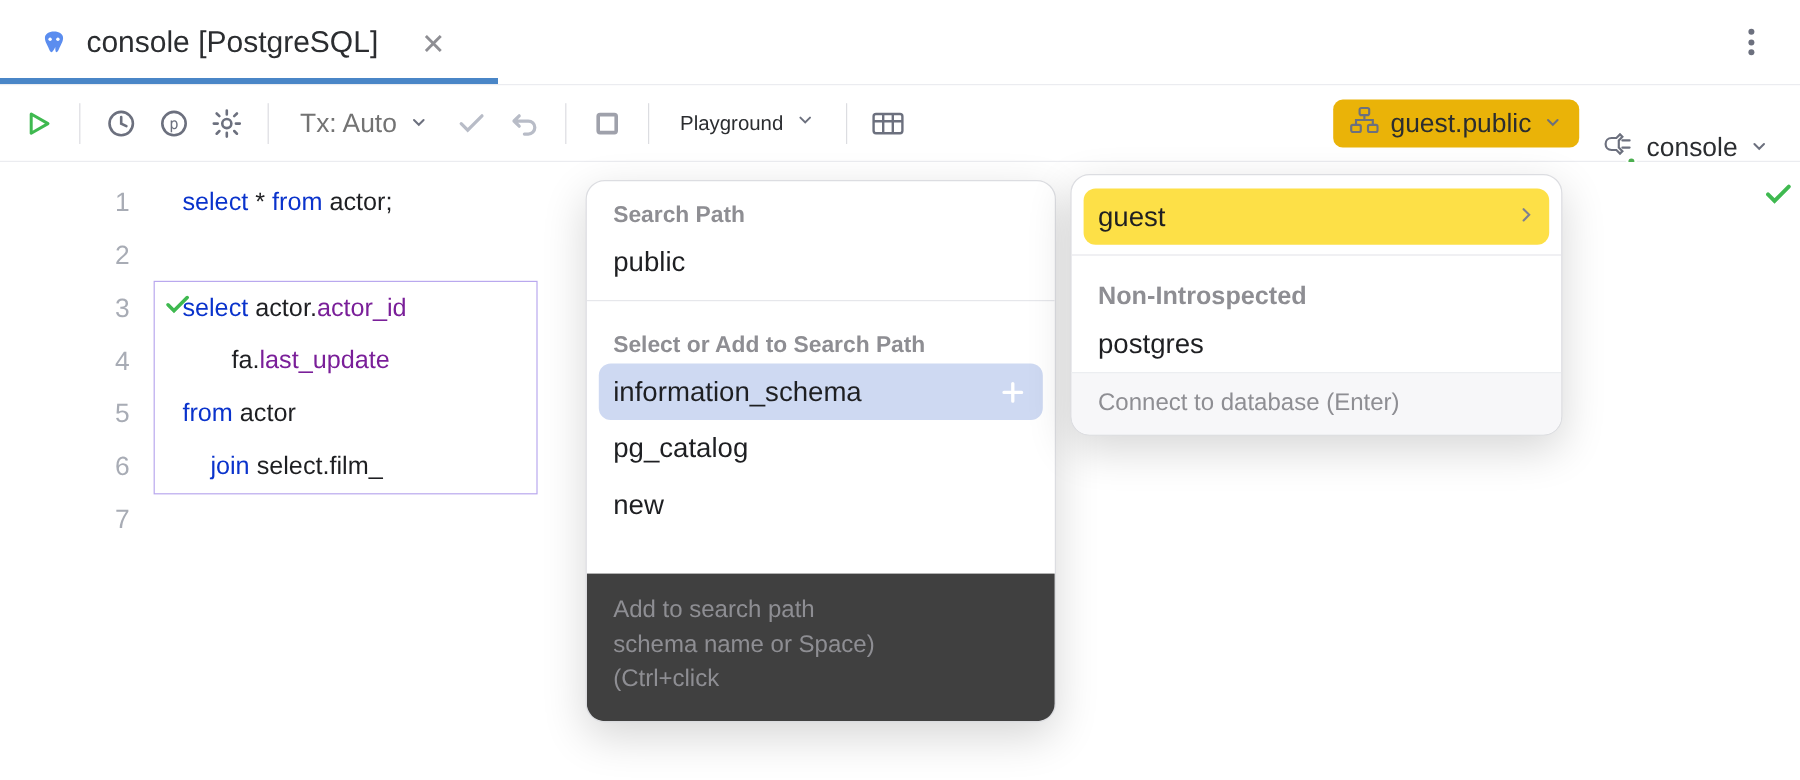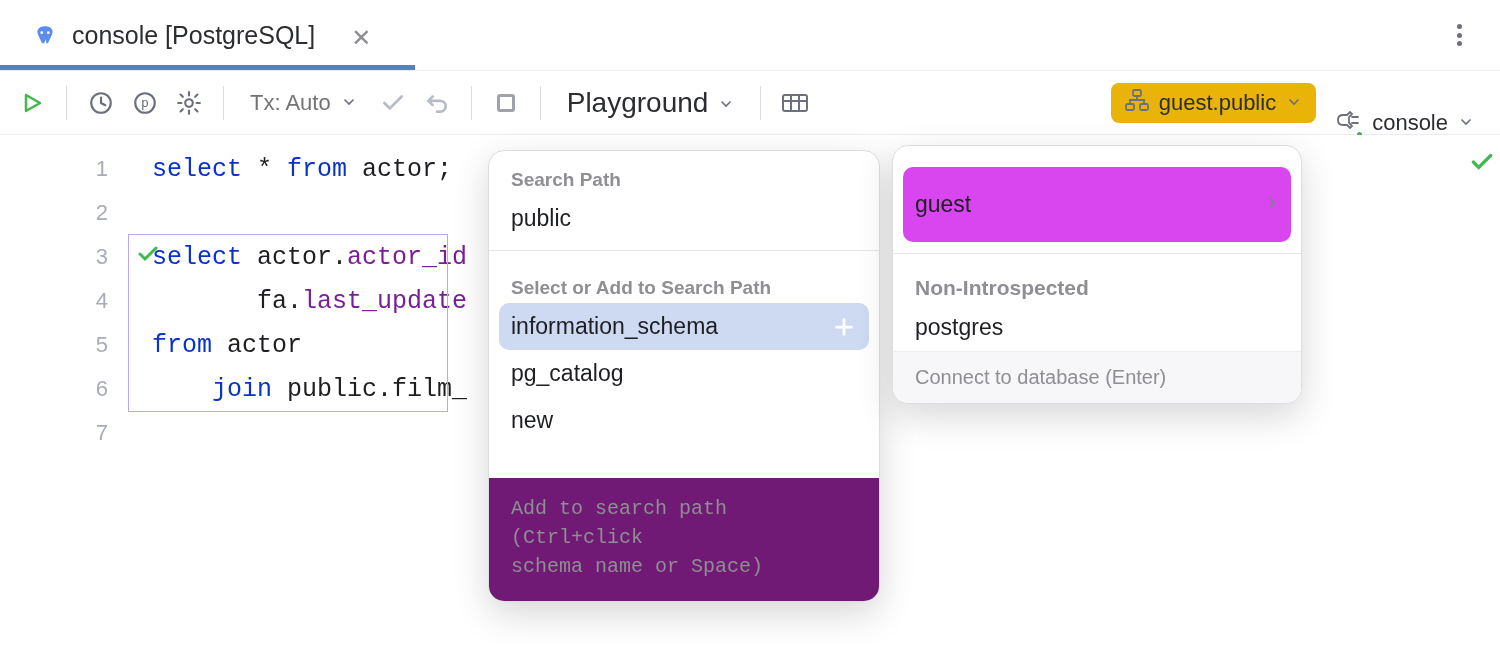--- a/index.html
+++ b/index.html
@@ -65,21 +65,21 @@
     display:flex; align-items:center; gap:10px;
     font-size: 22px; color:#737373; height:40px; padding: 0 12px;
     border-radius:8px; cursor:pointer;
   }
   .chev { color:#6c707e; }
 
   .stop-square {
     width:18px; height:18px; border:3px solid #9fa1ab; border-radius:3px;
   }
   .playground {
-    display:flex; align-items:center; gap:10px; font-size:28px;
+    display:flex; align-items:center; gap:10px; font-size:17px;
     color:#2b2d30; height:40px; padding:0 12px; border-radius:8px; cursor:pointer;justify-content:center;
   }
   .spacer { flex:1; }
   .schema-selector {
     display:flex; align-items:center; gap:10px; font-size:22px;
     color:#2b2d30; height:40px; padding:0 14px; border-radius:8px;
     background:#eab308; cursor:pointer;
   }
   .console-selector {
     display:flex; align-items:center; gap:10px; font-size:22px;
@@ -107,22 +107,22 @@
     padding-right: 20px;
     font-size: 22px;
     color:#a8acb5;
     position:relative;
   }
   .gline .mark {
     position:absolute; right: -32px; top:50%; transform:translateY(-50%);
   }
   .code {
     padding-top: 12px;
-    font-family: Liberation Mono, monospace;
-    font-size: 25px;
+    font-family: Liberation Sans, sans-serif;
+    font-size: 21px;
     position:relative;
   }
   .cline {
     height:44px; display:flex; align-items:center;
     white-space: pre;
   }
   .kw { color:#0a33cc; }
   .lit { color:#7a1f99; }
   .plain { color:#1e1f22; }
   .cur-line-bg {
@@ -169,35 +169,34 @@
     margin: 0 10px;
     padding: 10px 12px;
   }
   .pitem .add-ico {
     width:26px; height:26px; border-radius:4px;
     display:flex; align-items:center; justify-content:center;
     color:#fff; font-size:26px; font-weight:300;
   }
   .popup .hr { height:1px; background:#e6e7eb; margin:8px 0; }
   .footer-hint {
-    background:#701a75;
+    background:#404040;
     color:#8e8e93;
     font-size:20px;
     padding: 16px 22px 20px 22px;
     line-height:1.45;
-    font-family:Liberation Mono, monospace;
   }
 
   .db-chev { color:#9da0aa; font-size:18px; }
   .p2-row {
     font-size:23px; padding:10px 22px; display:flex; align-items:center;
     justify-content:space-between; cursor:pointer;
   }
   .p2-row.sel {
-    background:#d946ef; border-radius:10px; margin:11px 10px; padding:24px 12px;
+    background:#fde047; border-radius:10px; margin:1px 10px; padding:10px 12px;
   }
   .p2-group-label {
     font-size:21px; color:#8e8e93; font-weight:700;
     padding: 14px 22px 4px 22px;
   }
   .p2-footer {
     background:#f7f7f9; color:#8e8e93; font-size:20px;
     padding:14px 22px; border-top:1px solid #eceef1;
   }
 
@@ -363,21 +362,21 @@
   </div>
 
   <div class="code" style="padding-left:24px;">
     <div class="sel-box"></div>
 
     <div class="cline"><span class="kw">select </span><span class="plain">* </span><span class="kw">from </span><span class="plain">actor;</span></div>
     <div class="cline"></div>
     <div class="cline"><span class="kw">select </span><span class="plain">actor.</span><span class="lit">actor_id</span></div>
     <div class="cline"><span class="plain">       fa.</span><span class="lit">last_update</span></div>
     <div class="cline"><span class="kw">from </span><span class="plain">actor</span></div>
-    <div class="cline"><span class="kw">    join </span><span class="plain">public.film_</span></div>
+    <div class="cline"><span class="kw">    join </span><span class="plain">select.film_</span></div>
     <div class="cline"></div>
   </div>
 
   <div class="right-check-strip">
     <span>
       <svg width="26" height="26" viewBox="0 0 24 24">
           <path d="M4 12l5 5L20 6" fill="none" stroke="#3fb950" stroke-width="3" stroke-linecap="round"></path>
         </svg>
     </span>
   </div>
@@ -402,22 +401,22 @@
   <div class="pitem">
     <span>pg_catalog</span>
   </div>
   <div class="pitem">
     <span>new</span>
   </div>
 
   <div style="height:34px"></div>
   <div class="footer-hint">
     <div>Add to search path</div>
+    <div>schema name or Space)</div>
     <div>(Ctrl+click</div>
-    <div>schema name or Space)</div>
   </div>
 </div>
 
 <div class="popup popup2">
   <div style="height:10px"></div>
   <div class="p2-row sel">
     <span>guest</span>
     <span class="db-chev">
       <svg width="14" height="14" viewBox="0 0 24 24">
           <path d="M8 4l8 8-8 8" fill="none" stroke="#7d8090" stroke-width="3" stroke-linecap="round"></path>

